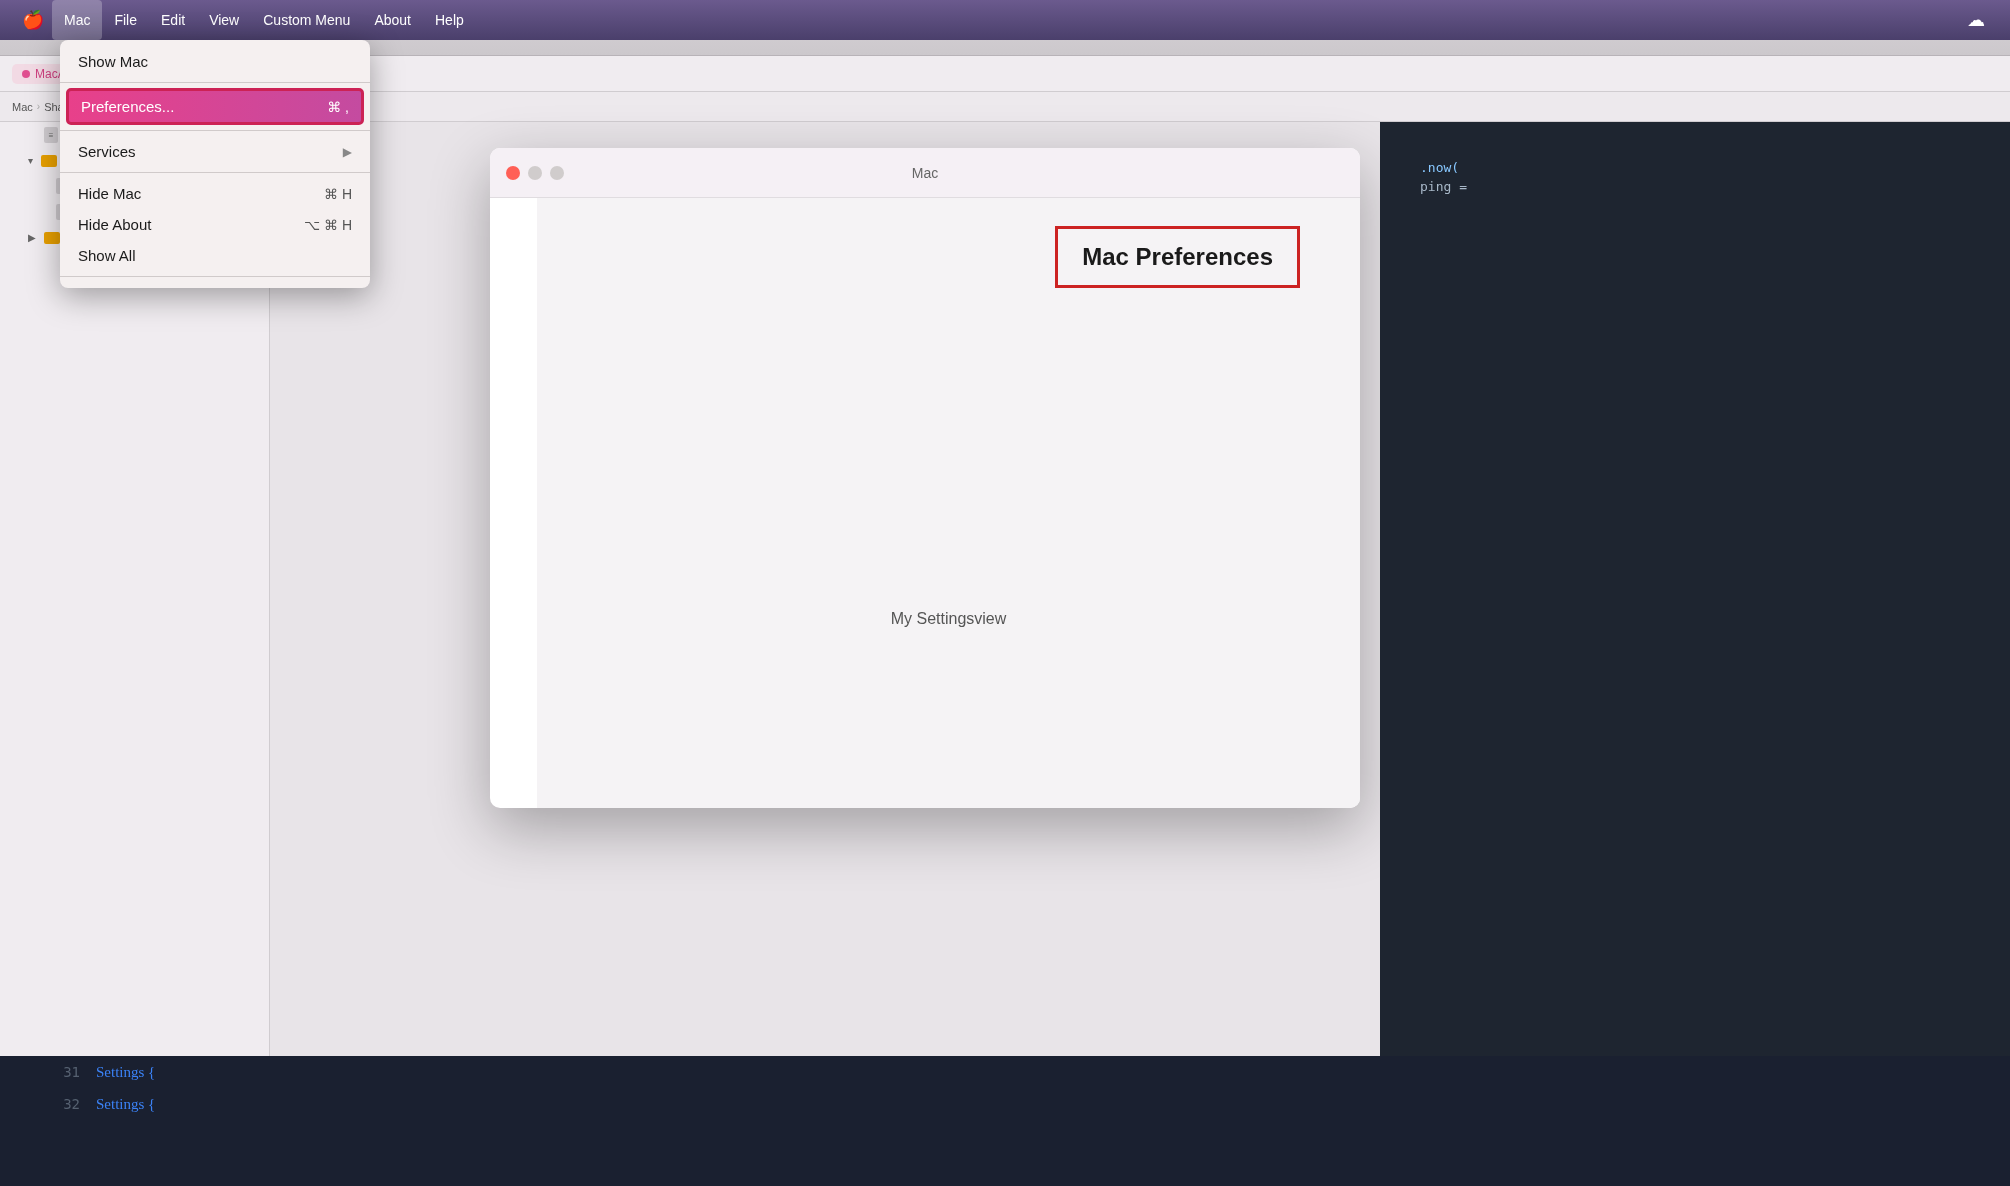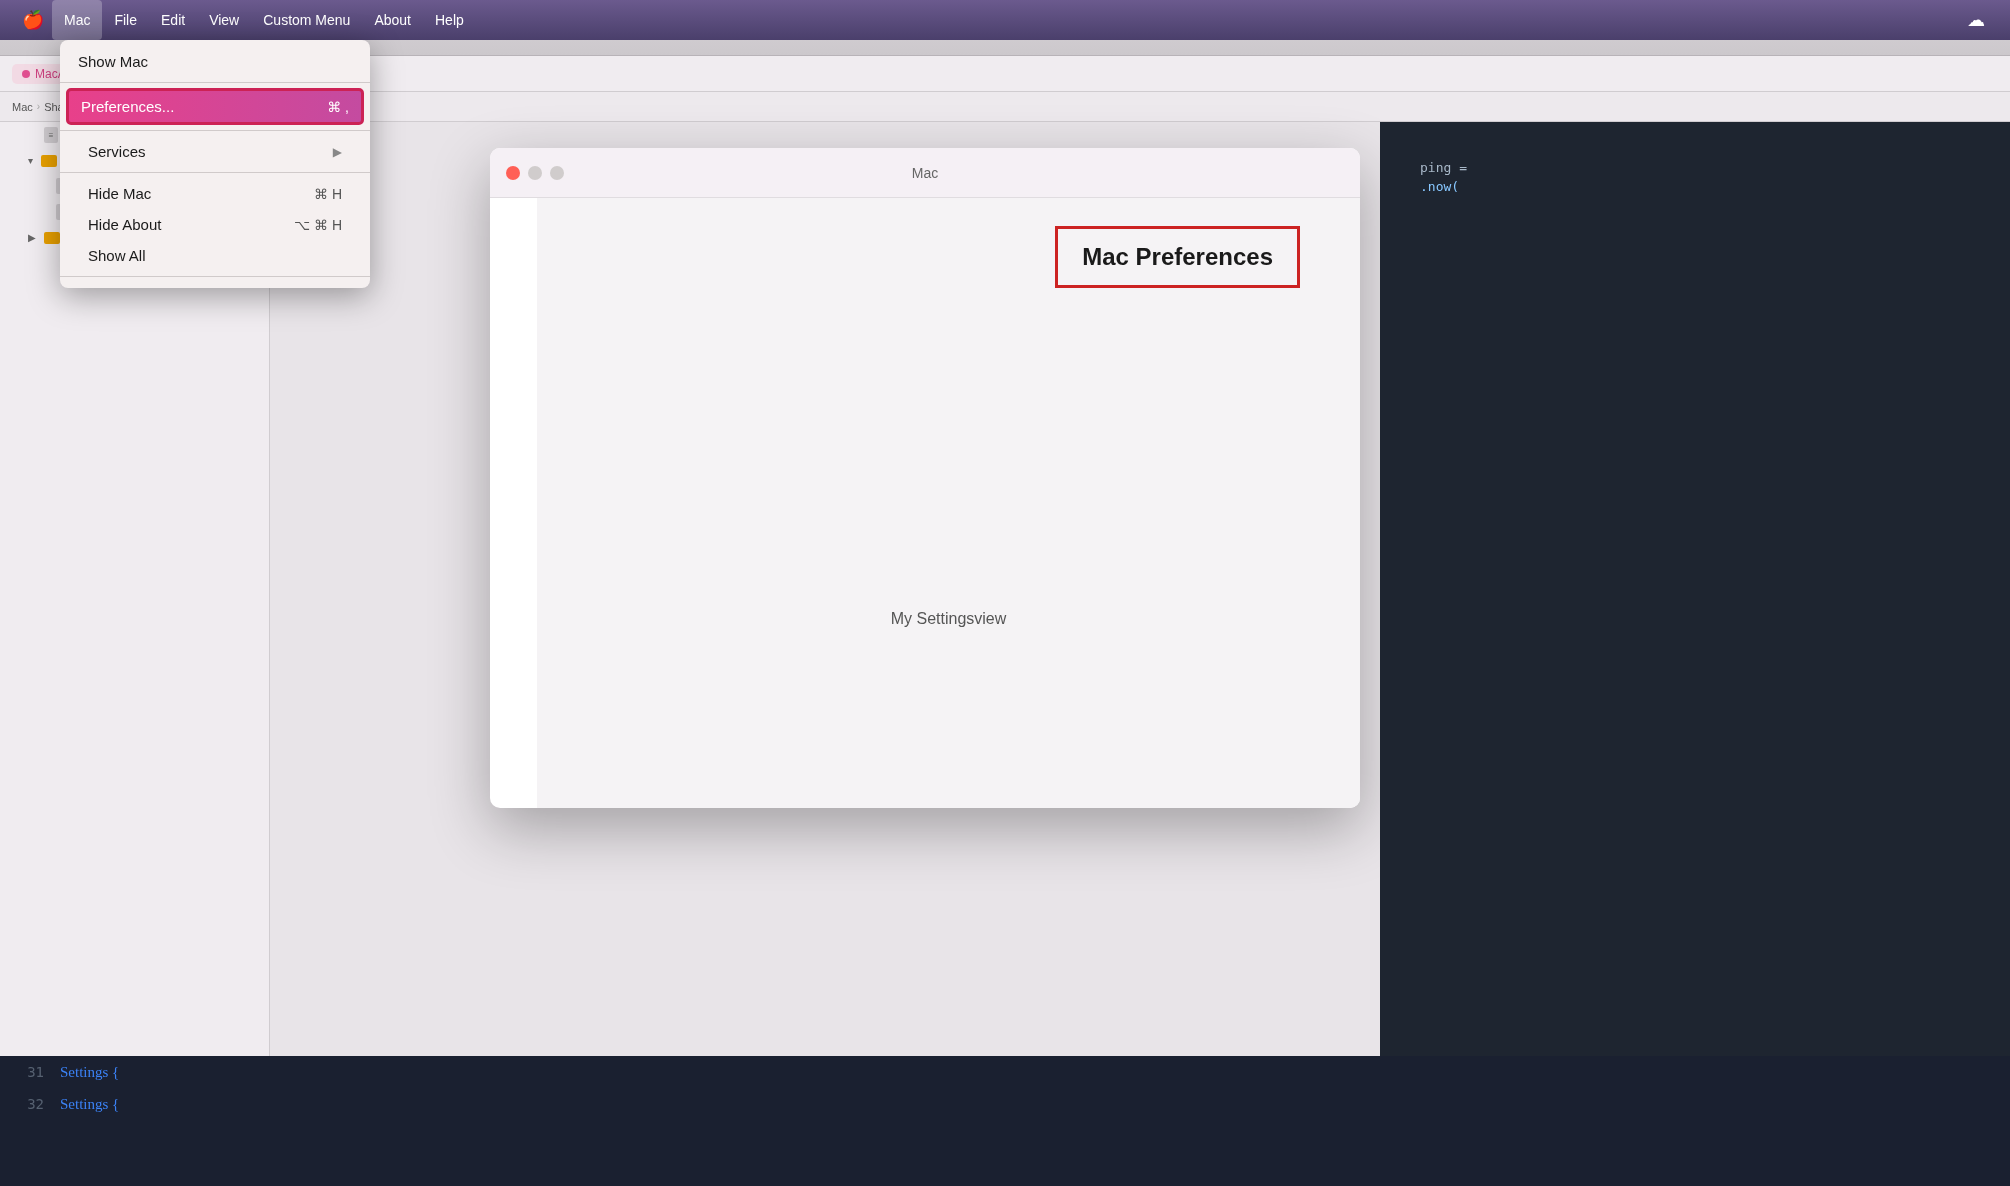--- a/index.html
+++ b/index.html
@@ -70,21 +70,21 @@
       background: #f5f0f0;
       border-radius: 8px;
       box-shadow: 0 8px 32px rgba(0,0,0,0.35);
       width: 310px;
       padding: 6px 0;
       z-index: 200;
     }
     .menu-item {
       display: flex;
       align-items: center;
-      padding: 7px 28px;
+      padding: 7px 18px;
       font-size: 15px;
       color: #1a1a1a;
       cursor: default;
       position: relative;
     }
     .menu-item.highlighted {
       background: linear-gradient(to right, #e8408a, #c44ba0);
       border-radius: 5px;
       margin: 2px 6px;
       padding: 7px 12px;
@@ -389,20 +389,21 @@
       background: #e8e4e8;
     }
 
     .bottom-code-strip {
       position: absolute;
       bottom: 0;
       left: 0;
       right: 0;
       height: 130px;
       background: #1a2030;
+      padding-left: 36px;
     }
     .bottom-code-line {
       display: flex;
       align-items: center;
       height: 32px;
     }
     .bottom-line-num {
       width: 60px;
       text-align: right;
       padding-right: 16px;
@@ -549,27 +550,27 @@
     <div class="mac-preferences-label" style="border: 3px solid #cc2222; padding: 14px 24px; font-size: 24px; font-weight: 700; position: absolute; top: 28px; right: 60px;">Mac Preferences</div>
     <div class="mac-settings-text">My Settingsview</div>
   </div>
 </div>
 
 <div class="code-bottom-area">
   <div style="padding: 20px 0;">
     <div class="code-line">
       <span class="code-line-num"></span>
       <span class="code-content">
-        <span style="color:#a8b8c8;">ping =</span>
+        <span class="code-method">.now(</span>
       </span>
     </div>
     <div class="code-line">
       <span class="code-line-num"></span>
       <span class="code-content">
-        <span class="code-method">.now(</span>
+        <span style="color:#a8b8c8;">ping =</span>
       </span>
     </div>
   </div>
 </div>
 
 <div class="bottom-code-strip">
   <div class="bottom-code-line">
     <span class="bottom-line-num">31</span>
     <span class="bottom-code-text">Settings {</span>
   </div>

